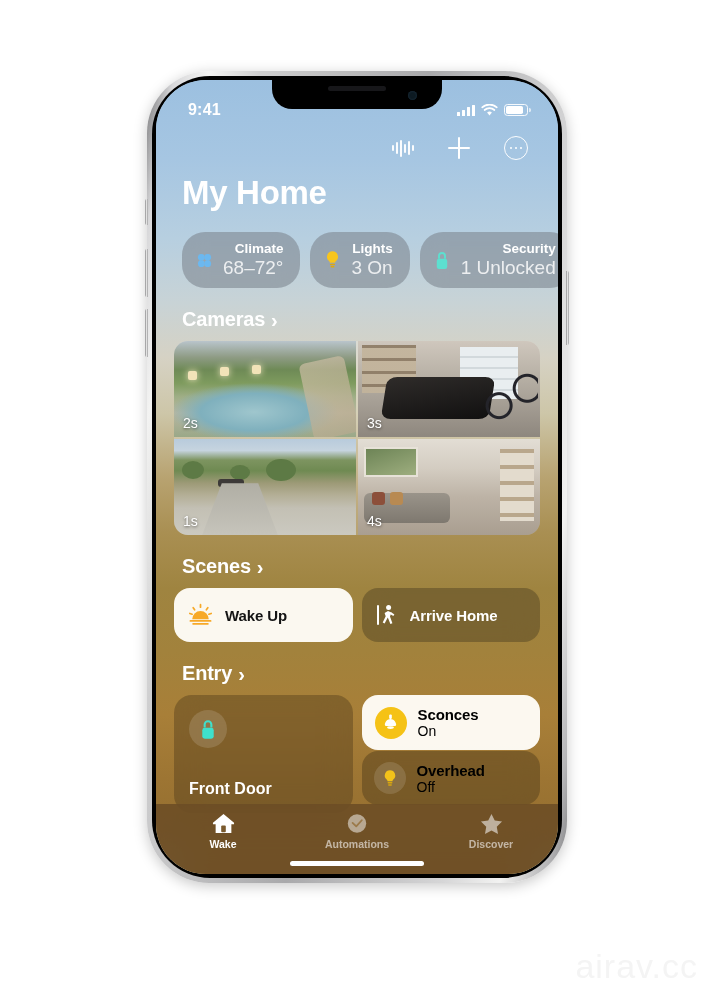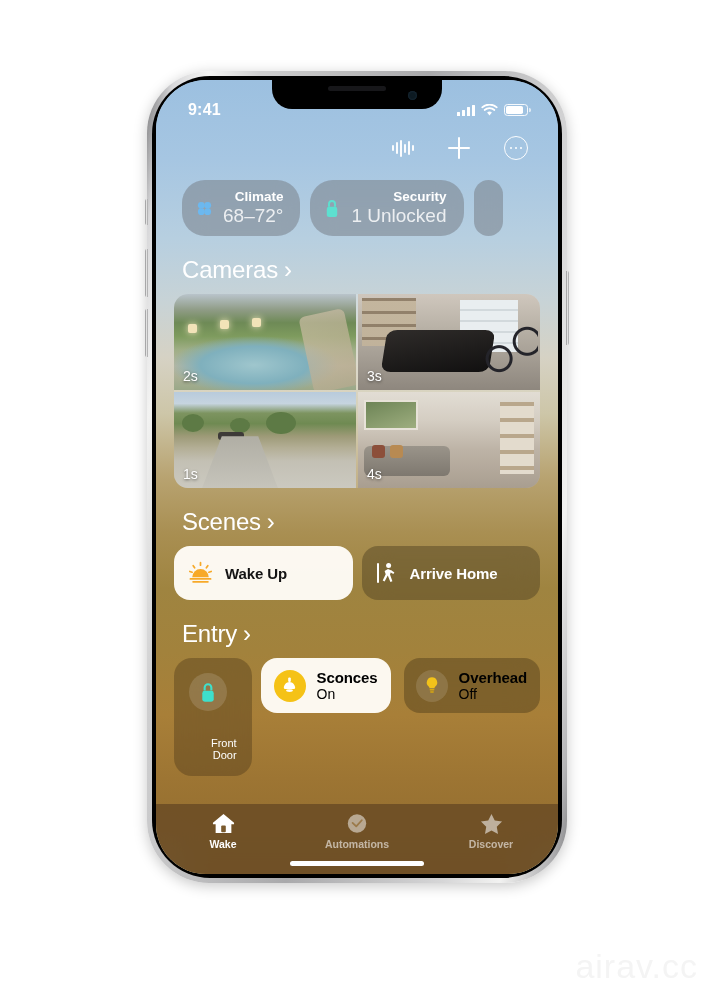--- a/index.html
+++ b/index.html
@@ -158,21 +158,21 @@
   .pill-title { color:#fff; font-size:13.5px; font-weight:bold; white-space:nowrap; }
   .pill-sub { color:rgba(255,255,255,.82); font-size:19px; white-space:nowrap; }
   .pill-partial { width:26px; overflow:hidden; }
 
   
   .sec-head {
     display:flex; align-items:center; gap:6px;
     padding:20px 0 10px 26px;
     cursor:pointer;
   }
-  .sec-head span { color:#fff; font-size:24px; font-weight:normal; letter-spacing:-.2px; }
+  .sec-head span { color:#fff; font-size:20px; font-weight:bold; letter-spacing:-.2px; }
   .chev { color:rgba(255,255,255,.78); font-size:17px; font-weight:bold; line-height:1; }
 
   
   .cam-grid {
     margin:0 18px; border-radius:14px; overflow:hidden;
     display:grid; grid-template-columns:1fr 1fr; gap:2px;
     background:rgba(255,255,255,.18);
   }
   .cam {
     position:relative; height:96px; overflow:hidden;
@@ -239,22 +239,22 @@
     background:rgba(74,56,26,.40); backdrop-filter:blur(14px);
     border-radius:18px; padding:15px;
     display:flex; flex-direction:column; justify-content:space-between;
     height:118px; cursor:pointer;
   }
   .acc-round {
     width:38px;height:38px;border-radius:50%;
     background:rgba(255,255,255,.14);
     display:flex;align-items:center;justify-content:center;
   }
-  .acc-big-name { color:#fff; font-size:11px; font-weight:normal;text-align:right; }
-  .acc-col { display:flex; flex-direction:row; gap:13px; }
+  .acc-big-name { color:#fff; font-size:16px; font-weight:bold; }
+  .acc-col { display:flex; flex-direction:column; gap:1px; }
   .acc-sm {
     border-radius:16px; padding:11px 13px;
     display:flex; align-items:center; gap:11px;
     cursor:pointer; height:54.5px;
   }
   .acc-sm-light { background:rgba(255,253,248,.96); }
   .acc-sm-dark  { background:rgba(74,56,26,.44); backdrop-filter:blur(14px);padding-left:12px; }
   .icon-circle { width:32px;height:32px;border-radius:50%;flex:0 0 auto;
     display:flex;align-items:center;justify-content:center; }
   .ic-on { background:#f5c216; }
@@ -344,38 +344,52 @@
         </div>
         <div class="hdr-icon">
           <div class="ellipsis">
               <i></i>
               <i></i>
               <i></i>
             </div>
         </div>
       </div>
 
+      <div class="home-title">My Home</div>
 
       <div class="pills">
 
         <div class="pill">
           <div class="pill-ico">
             <svg width="19" height="19" viewBox="0 0 24 24" fill="#6cb8ef">
               <circle cx="8" cy="8" r="4.3"></circle>
                 <circle cx="16" cy="8" r="4.3"></circle>
               <circle cx="8" cy="16" r="4.3"></circle>
                 <circle cx="16" cy="16" r="4.3"></circle>
             </svg>
           </div>
           <div class="pill-txt">
             <div class="pill-title">Climate</div>
             <div class="pill-sub">68–72°</div>
           </div>
         </div>
 
+        <div class="pill">
+          <div class="pill-ico">
+            <svg width="17" height="20" viewBox="0 0 20 24">
+              <path d="M10 1.5a6.6 6.6 0 0 1 4.2 11.7c-.7.6-1 1.3-1.1 2.2h-6.2c-.1-.9-.4-1.6-1.1-2.2A6.6 6.6 0 0 1 10 1.5z" fill="#f8c51c"></path>
+              <rect x="6.9" y="16.4" width="6.2" height="2" rx="1" fill="#e0a90f"></rect>
+              <rect x="7.6" y="19.2" width="4.8" height="1.9" rx=".9" fill="#e0a90f"></rect>
+            </svg>
+          </div>
+          <div class="pill-txt">
+            <div class="pill-title">Lights</div>
+            <div class="pill-sub">3 On</div>
+          </div>
+        </div>
 
         <div class="pill">
           <div class="pill-ico">
             <svg width="16" height="19" viewBox="0 0 18 22" fill="#5de0d0">
               <path d="M9 1.2a4.6 4.6 0 0 1 4.6 4.6v3.1h-2.2V5.8a2.4 2.4 0 0 0-4.8 0v3.1H4.4V5.8A4.6 4.6 0 0 1 9 1.2z"></path>
               <rect x="3" y="9.1" width="12" height="11.6" rx="2.6"></rect>
             </svg>
           </div>
           <div class="pill-txt">
             <div class="pill-title">Security</div>

